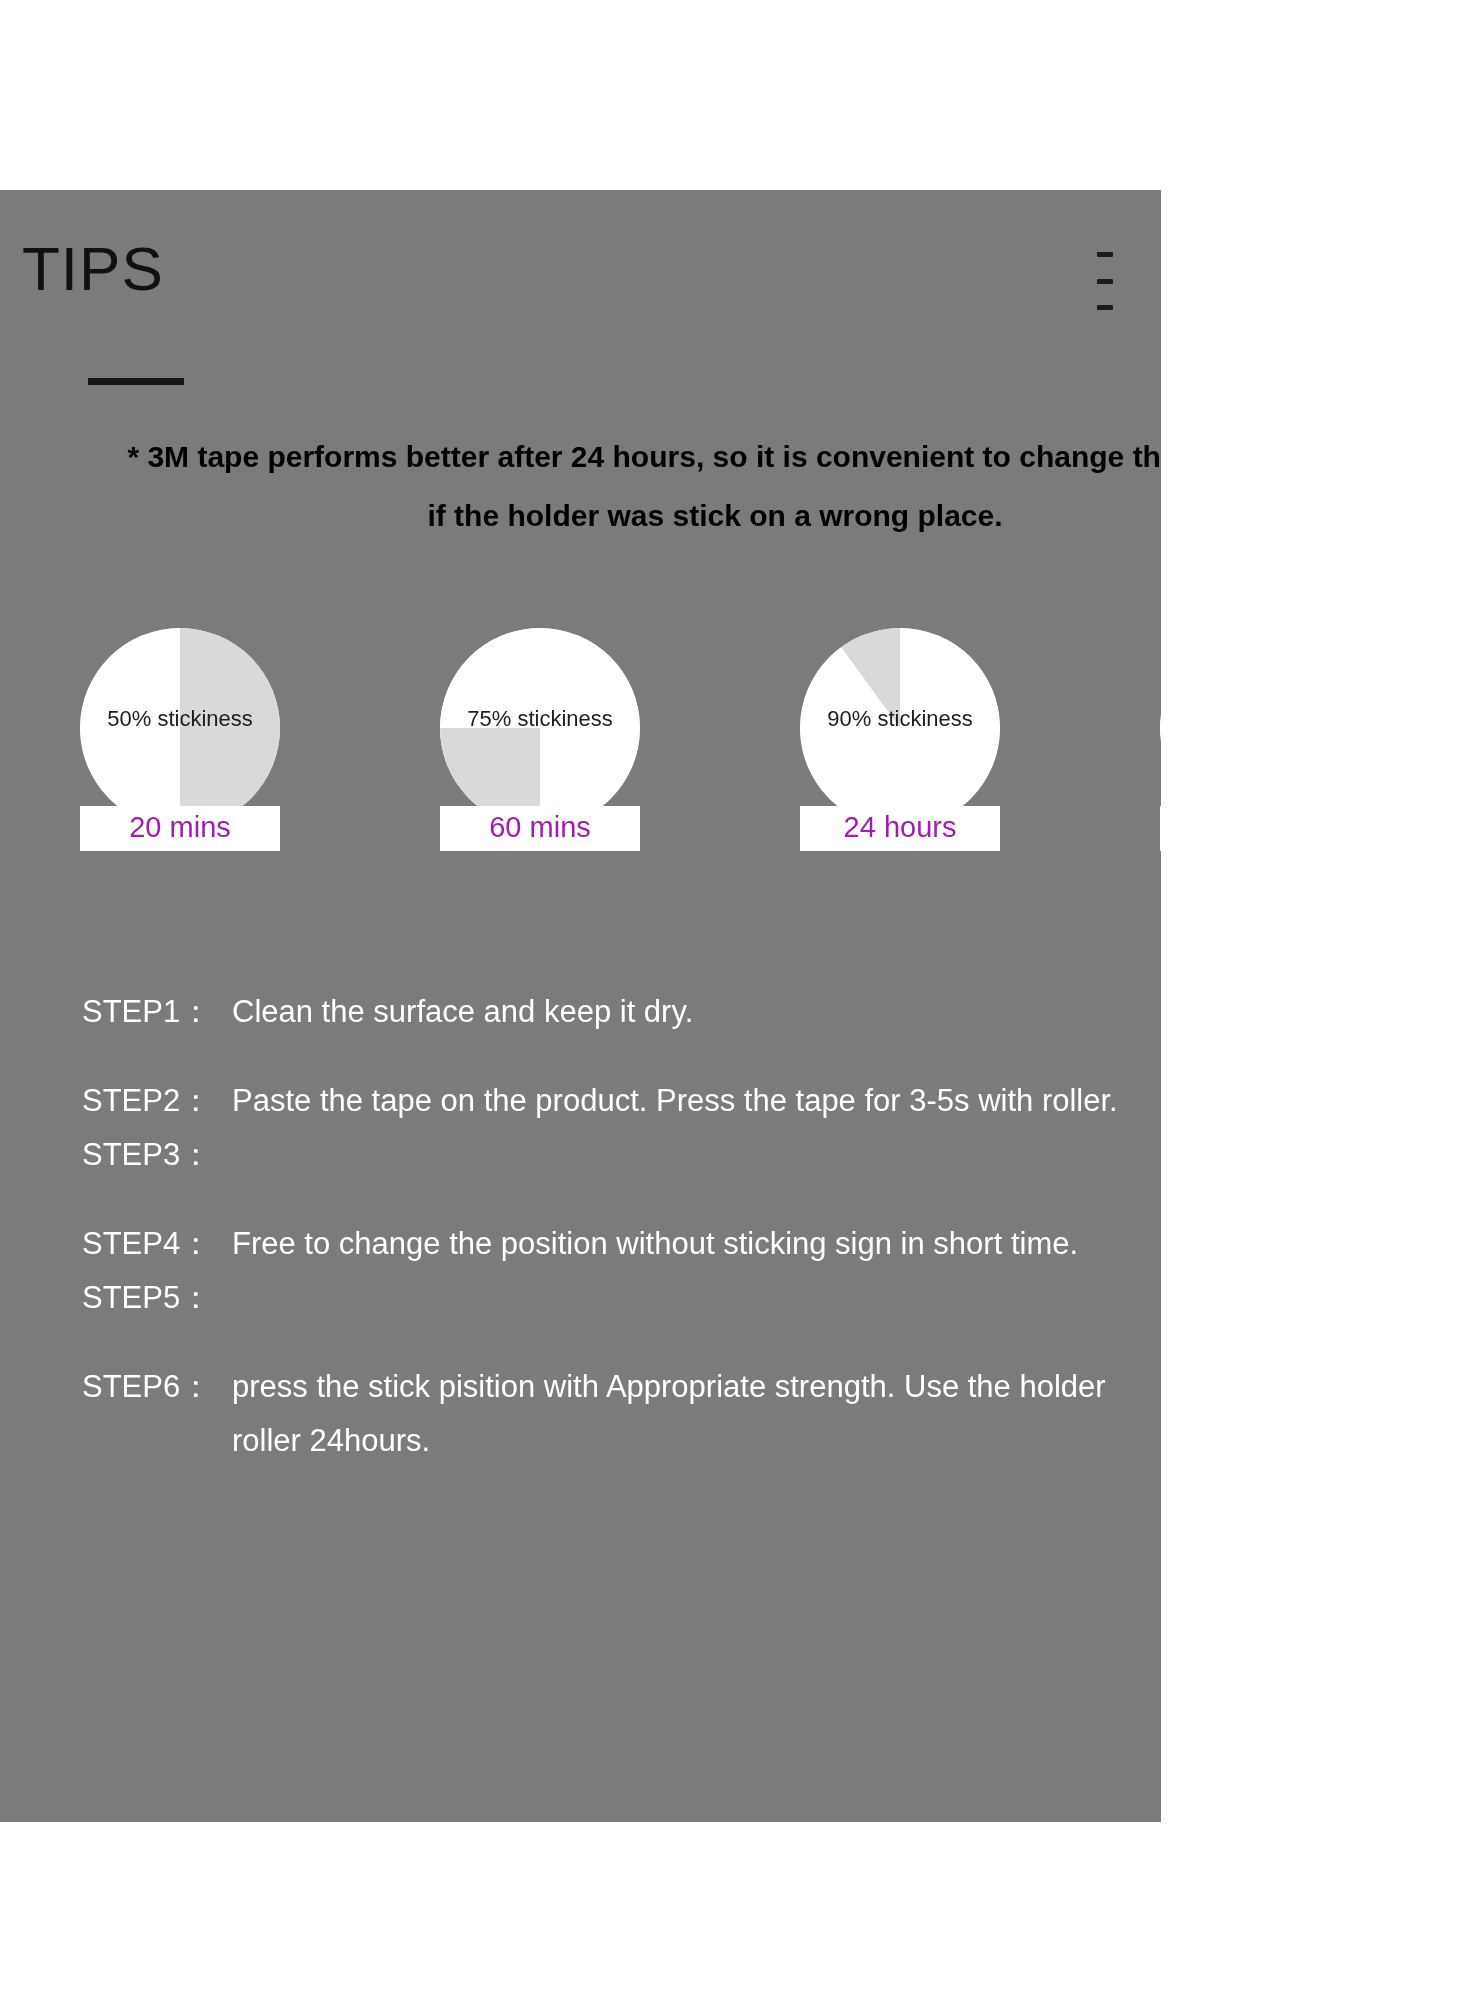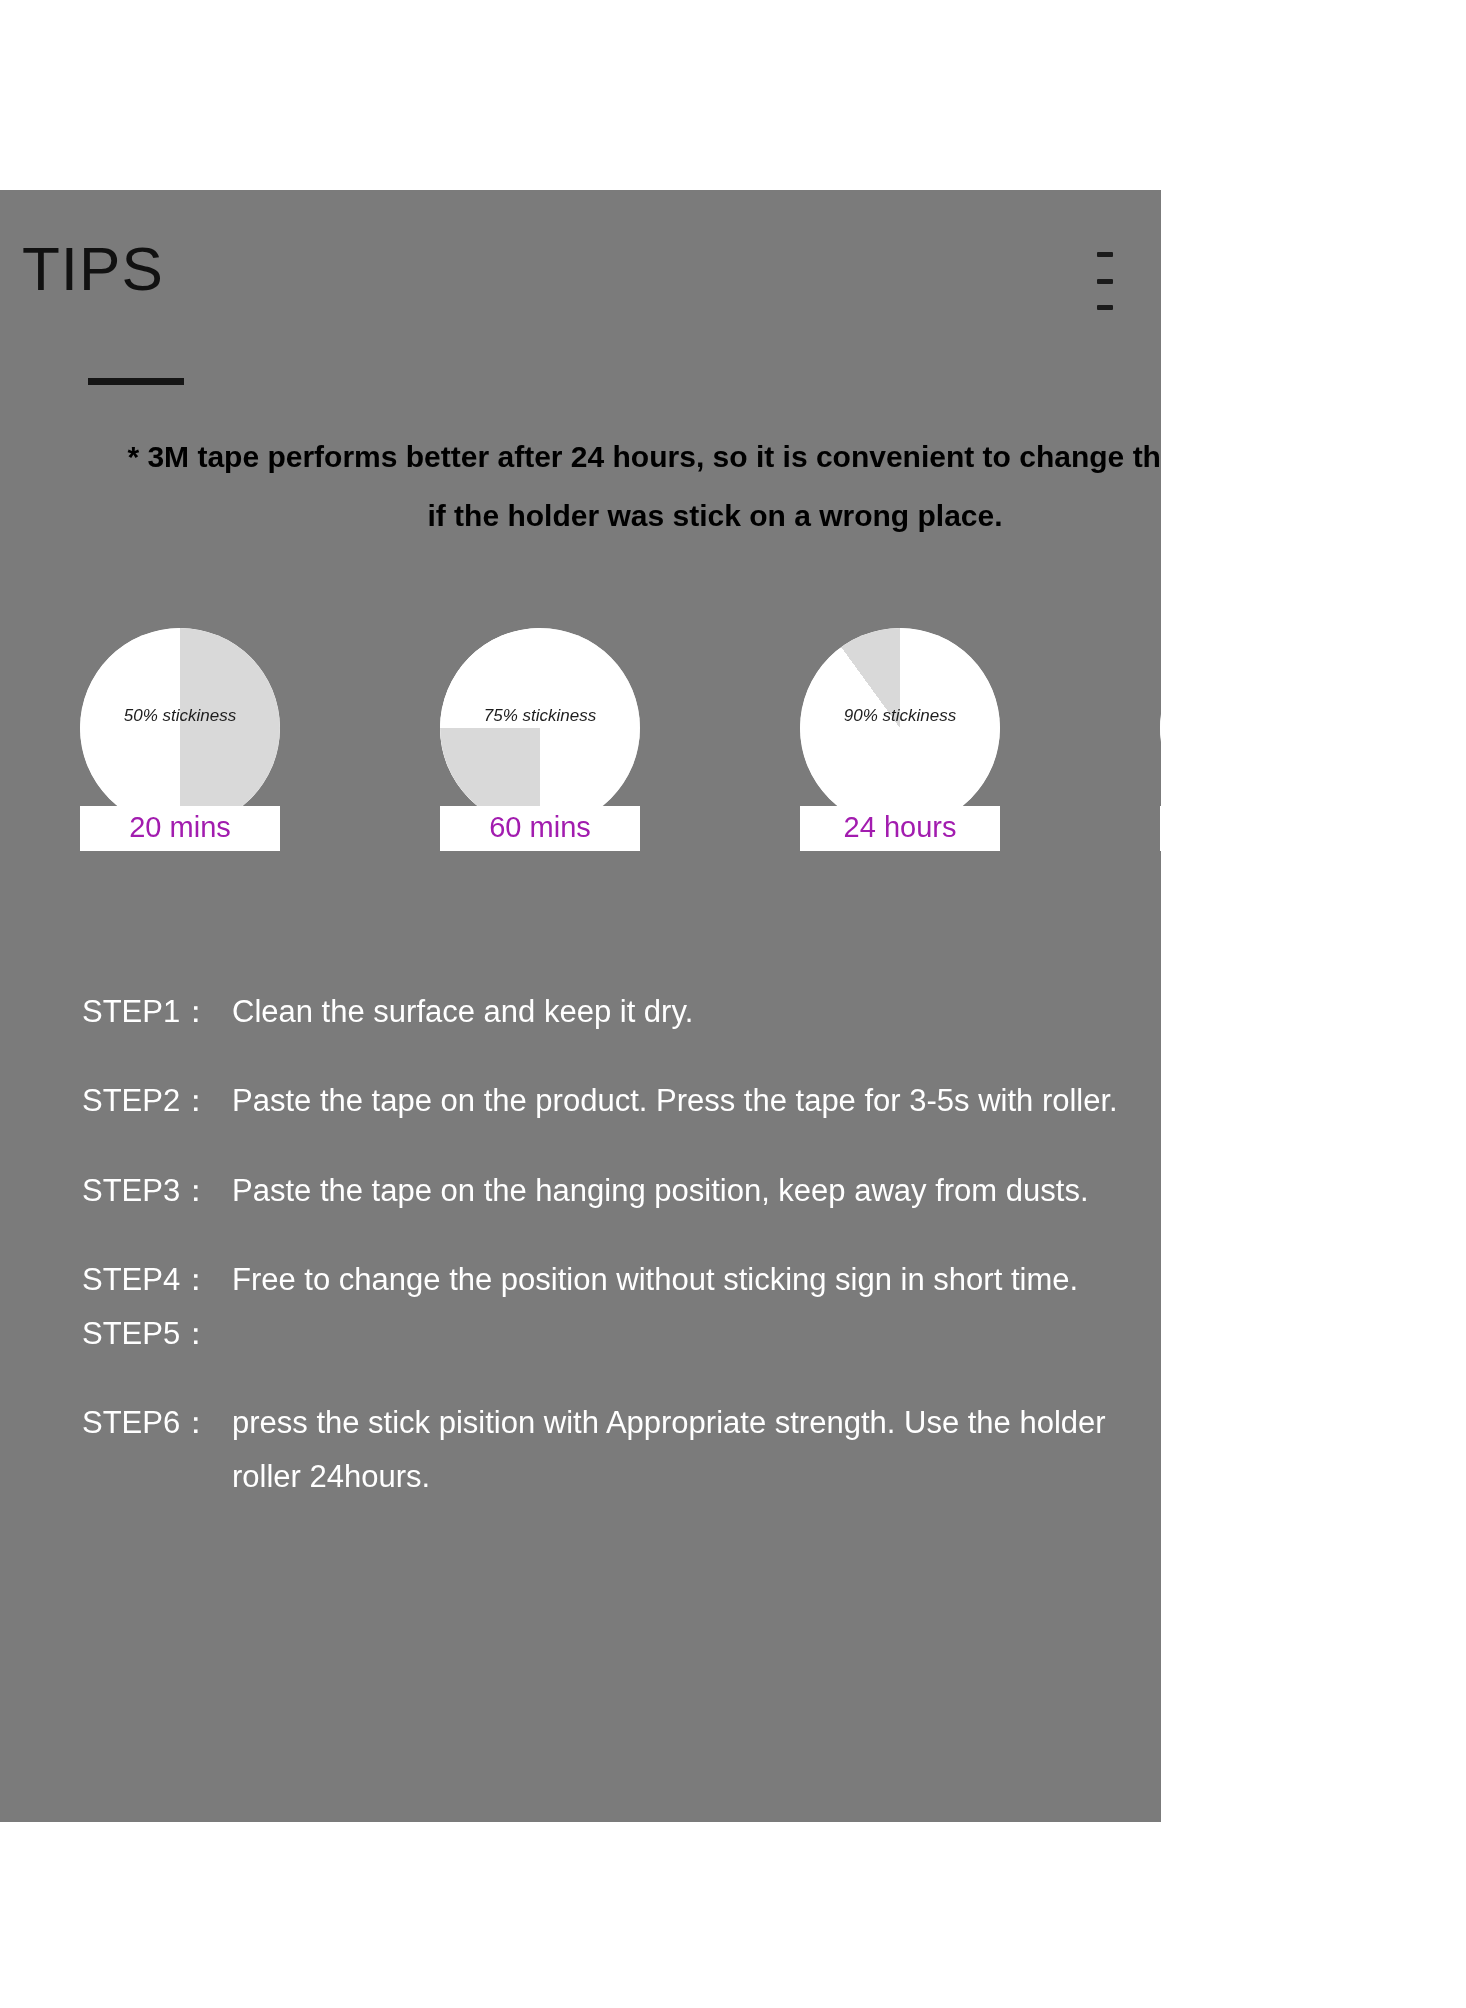--- a/index.html
+++ b/index.html
@@ -113,26 +113,25 @@
     left: 0; top: 0;
     width: 200px; height: 200px;
     border-radius: 50%;
   }
   .circle-label {
     position: absolute;
     left: -8px;
     top: 78px;
     width: 216px;
     text-align: center;
-    font-size: 17px;
+    font-size: 22px;
     color: #1d1d1d;
     font-weight: 400;
     z-index: 3;
     white-space: nowrap;
-    font-style: italic;
   }
   .time-badge {
     position: absolute;
     left: 0;
     top: 178px;
     width: 200px;
     background: #ffffff;
     color: #a21caf;
     font-size: 29px;
     text-align: center;
@@ -228,21 +227,20 @@
       <div class="step-row">
         <div class="step-key">STEP1：</div>
         <div class="step-text">Clean the surface and keep it dry.</div>
       </div>
       <div class="step-row">
         <div class="step-key">STEP2：</div>
         <div class="step-text">Paste the tape on the product. Press the tape for 3-5s with roller.</div>
       </div>
       <div class="step-row">
         <div class="step-key">STEP3：</div>
-        <div class="step-text">Paste the tape on the hanging position, keep away from dusts.</div>
       </div>
       <div class="step-row">
         <div class="step-key">STEP4：</div>
         <div class="step-text">Free to change the position without sticking sign in short time.</div>
       </div>
       <div class="step-row">
         <div class="step-key">STEP5：</div>
       </div>
       <div class="step-row">
         <div class="step-key">STEP6：</div>

